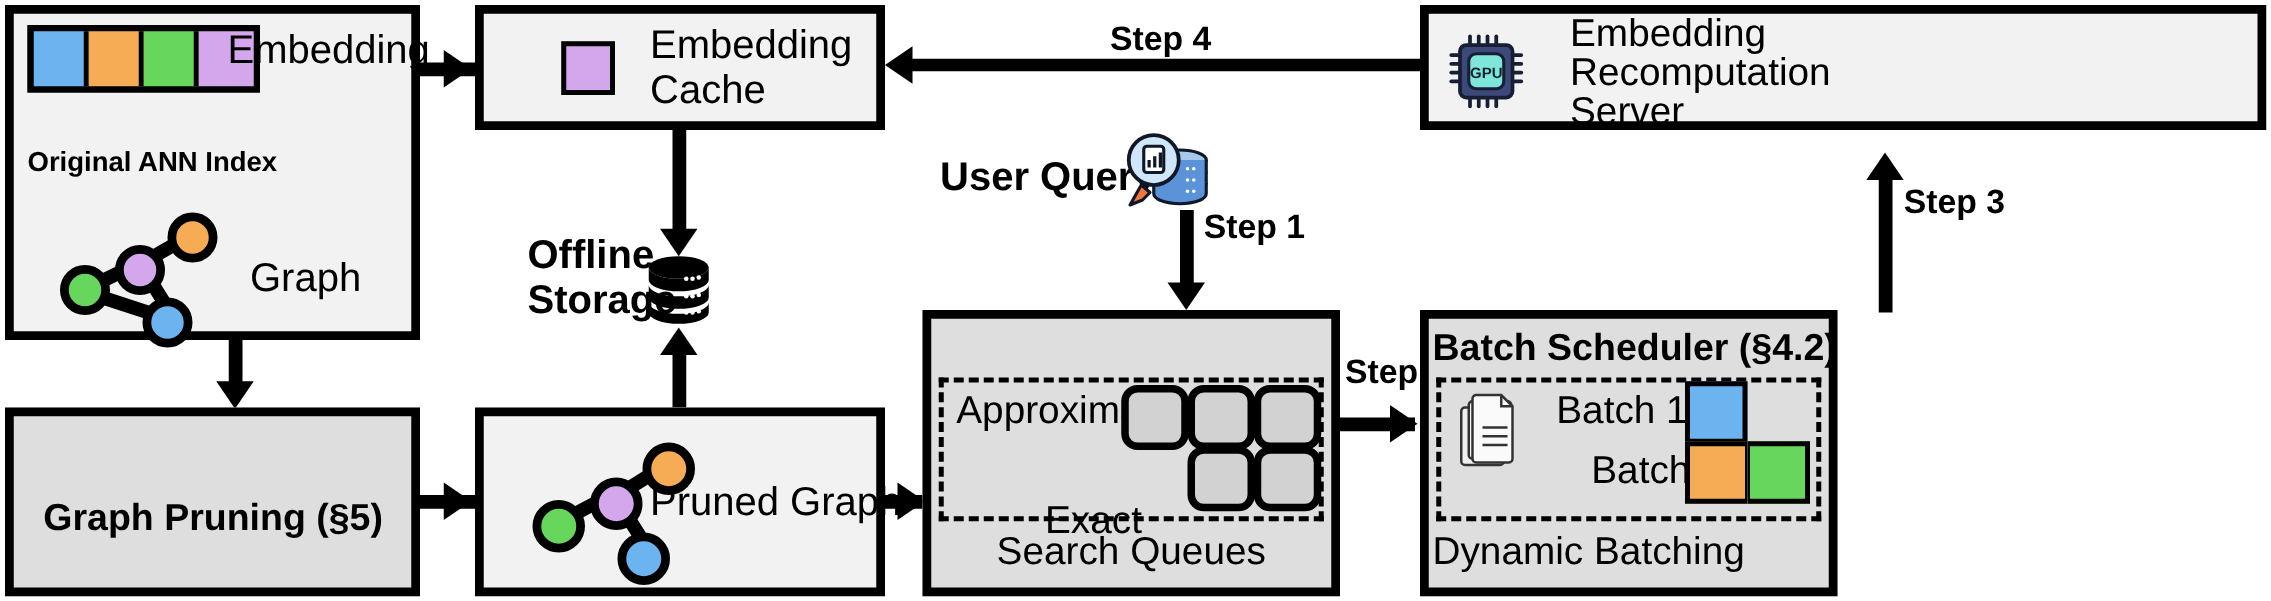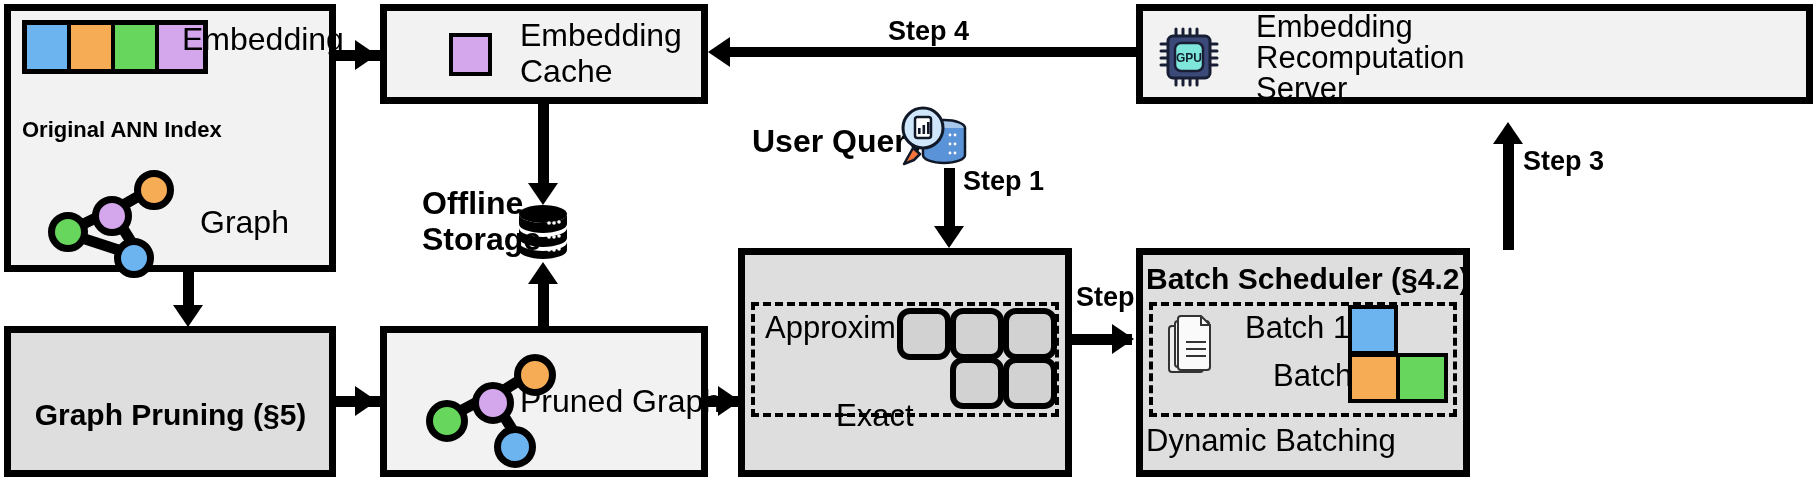--- a/index.html
+++ b/index.html
@@ -169,20 +169,21 @@
 
   <div class="lbl" style="left:765px;top:311px;font-size:31px;">Approximate</div>
   <div class="slot" style="left:1035px;top:308px;left:950px;"></div>
   <div class="slot" style="left:1003px;top:308px;"></div>
   <div class="slot" style="left:897px;top:308px;"></div>
 
   <div class="lbl" style="left:836px;top:360px;font-size:31px;margin-top:39px;">Exact</div>
   <div class="slot" style="left:950px;top:357px;"></div>
   <div class="slot" style="left:1003px;top:357px;"></div>
 
+  <div class="lbl" style="left:748px;top:424px;width:314px;text-align:center;font-size:31px;">Search Queues</div>
 
   <div class="arrow-line" style="left:1072px;top:334px;width:60px;height:11px;"></div>
   <div class="ah ah-r" style="left:1112px;top:324px;"></div>
   <div class="lbl bold" style="left:1076px;top:282px;font-size:27px;">Step 2</div>
 
   <div class="box gray" style="left:1136px;top:248px;width:334px;height:229px;">
   </div>
   <div class="lbl" style="left:1146px;top:262px;width:314px;text-align:center;font-size:30px;font-weight:bold;">Batch Scheduler (§4.2)</div>
 
   <div class="dashed" style="left:1149px;top:302px;width:308px;height:115px;"></div>

